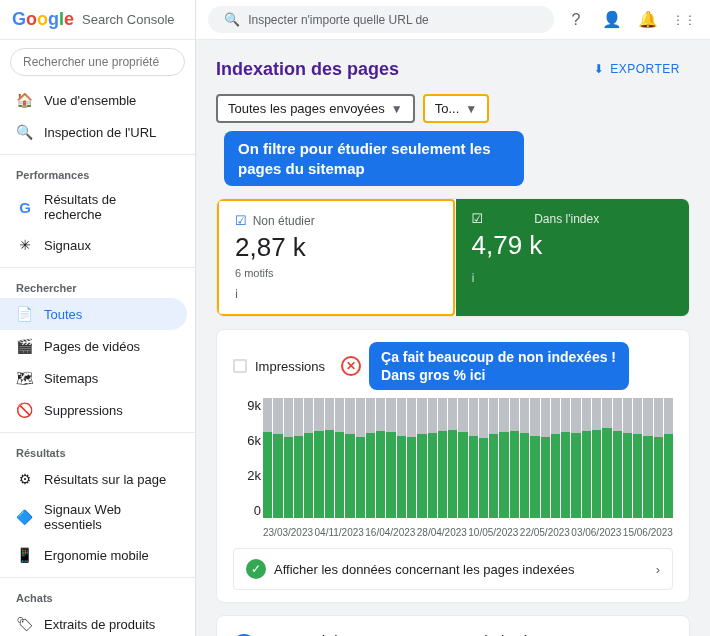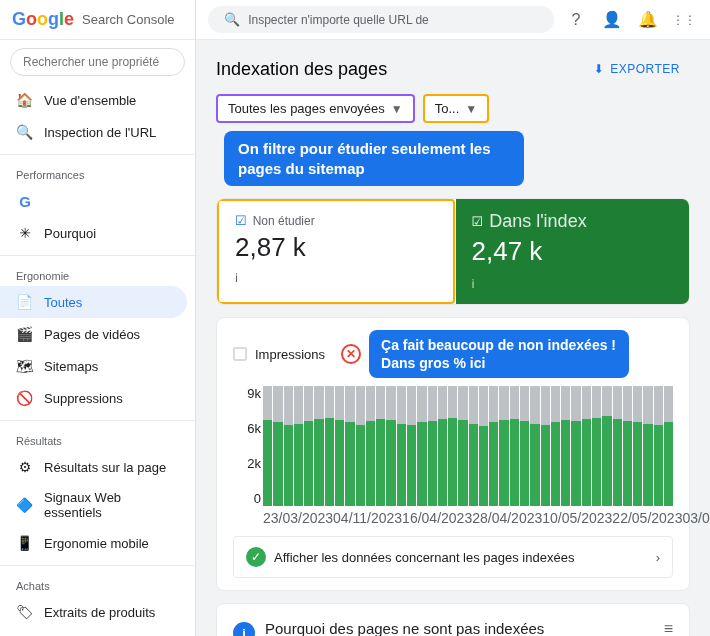--- a/index.html
+++ b/index.html
@@ -43,21 +43,21 @@
       padding: 6px 12px;
       font-size: 12px;
       outline: none;
       color: #5f6368;
     }
 
     .sidebar-section-label {
       font-size: 11px;
       color: #5f6368;
       padding: 8px 16px 4px;
-      font-weight: 400;
+      font-weight: 700;
     }
     .sidebar-item {
       display: flex;
       align-items: center;
       gap: 10px;
       padding: 7px 16px;
       cursor: pointer;
       border-radius: 0 24px 24px 0;
       margin-right: 8px;
       font-size: 13px;
@@ -132,22 +132,22 @@
     }
 
     .page-header {
       display: flex;
       justify-content: space-between;
       align-items: center;
       margin-bottom: 12px;
     }
     .page-title {
       font-size: 18px;
-      font-weight: 400;
-      color: #000000;
+      font-weight: 700;
+      color: #4c1d95;
     }
     .export-btn {
       display: flex;
       align-items: center;
       gap: 6px;
       font-size: 12px;
       color: #1a73e8;
       cursor: pointer;
       padding: 6px 10px;
       border-radius: 4px;
@@ -160,21 +160,21 @@
       display: flex;
       align-items: center;
       gap: 8px;
       margin-bottom: 12px;
       flex-wrap: wrap;
     }
     .filter-chip {
       display: flex;
       align-items: center;
       gap: 6px;
-      border: 2px solid #8b5cf6;
+      border: 2px solid #737373;
       border-radius: 4px;
       padding: 5px 10px;
       font-size: 13px;
       cursor: pointer;
       background: #fff;
       color: #202124;
     }
     .filter-chip-arrow { font-size: 12px; color: #5f6368; }
 
     
@@ -210,21 +210,21 @@
     .stat-card.green-bg { background: #1e7e34; color: #fff; }
     .stat-card-header {
       display: flex;
       align-items: center;
       gap: 6px;
       font-size: 11px;
     }
     .stat-card-check { color: #1a73e8; font-size: 13px; }
     .stat-card-check-white { color: #fff; font-size: 13px; }
     .stat-card-label { font-size: 12px; color: #5f6368; }
-    .stat-card-label-white { font-size: 18px; color: rgba(255,255,255,0.85); }
+    .stat-card-label-white { font-size: 12px; color: rgba(255,255,255,0.85); margin-left: 45px; }
     .stat-card-value { font-size: 26px; font-weight: 400; color: #202124; }
     .stat-card-value-white { font-size: 26px; font-weight: 400; color: #fff; }
     .stat-card-sub { font-size: 11px; color: #5f6368; }
     .stat-card-info { font-size: 12px; color: #5f6368; margin-top: 2px; cursor: pointer; }
     .stat-divider { width: 1px; background: #e8eaed; margin: 8px 0; }
 
     
     .chart-section {
       background: #fff;
       border-radius: 8px;
@@ -282,21 +282,21 @@
       width: 100%;
       background: #bdc1c6;
     }
     .chart-x-labels {
       position: absolute;
       left: 30px;
       right: 0;
       bottom: 0;
       display: flex;
       justify-content: space-between;
-      font-size: 14px;
+      font-size: 10px;
       color: #5f6368;
     }
     .chart-y-labels {
       position: absolute;
       left: 0;
       top: 0;
       bottom: 20px;
       width: 28px;
       display: flex;
       flex-direction: column;
@@ -375,28 +375,29 @@
   </div>
   <div class="sidebar-item">
     <span class="icon">🔍</span>
     <span>Inspection de l'URL</span>
   </div>
 
   <div class="sidebar-divider"></div>
   <div class="sidebar-section-label">Performances</div>
   <div class="sidebar-item">
     <span class="icon" style="font-weight:700;color:#4285f4;font-size:15px;">G</span>
+    <span>Résultats de recherche</span>
   </div>
   <div class="sidebar-item">
     <span class="icon">✳</span>
-    <span>Pourquoi</span>
+    <span>Signaux</span>
   </div>
 
   <div class="sidebar-divider"></div>
-  <div class="sidebar-section-label">Ergonomie</div>
+  <div class="sidebar-section-label">Rechercher</div>
   <div class="sidebar-item active">
     <span class="icon">📄</span>
     <span>Toutes</span>
   </div>
   <div class="sidebar-item">
     <span class="icon">🎬</span>
     <span>Pages de vidéos</span>
   </div>
   <div class="sidebar-item">
     <span class="icon">🗺</span>
@@ -468,29 +469,30 @@
       <div class="annotation-bubble">On filtre pour étudier seulement les pages du sitemap</div>
     </div>
 
     <div class="stats-row">
       <div class="stat-card" style="border:2px solid #f9ab00; border-radius:4px;">
         <div class="stat-card-header">
           <span class="stat-card-check">☑</span>
           <span class="stat-card-label">Non étudier</span>
         </div>
         <div class="stat-card-value">2,87 k</div>
+        <div class="stat-card-sub">6 motifs</div>
         <div class="stat-card-info">ℹ</div>
       </div>
       <div class="stat-divider"></div>
       <div class="stat-card green-bg">
         <div class="stat-card-header">
           <span class="stat-card-check-white">☑</span>
           <span class="stat-card-label-white">Dans l'index</span>
         </div>
-        <div class="stat-card-value-white">2,47 k</div>
+        <div class="stat-card-value-white">4,79 k</div>
         <div style="color:rgba(255,255,255,0.7);font-size:12px;margin-top:4px;">ℹ</div>
       </div>
     </div>
 
     <div class="chart-section">
       <div class="chart-header">
         <div class="chart-checkbox"></div>
         <span class="chart-legend-label">Impressions</span>
         <div style="display:flex;align-items:center;gap:4px;margin-left:8px;">
           <div class="circle-x" style="width:20px;height:20px;font-size:12px;">✕</div>

